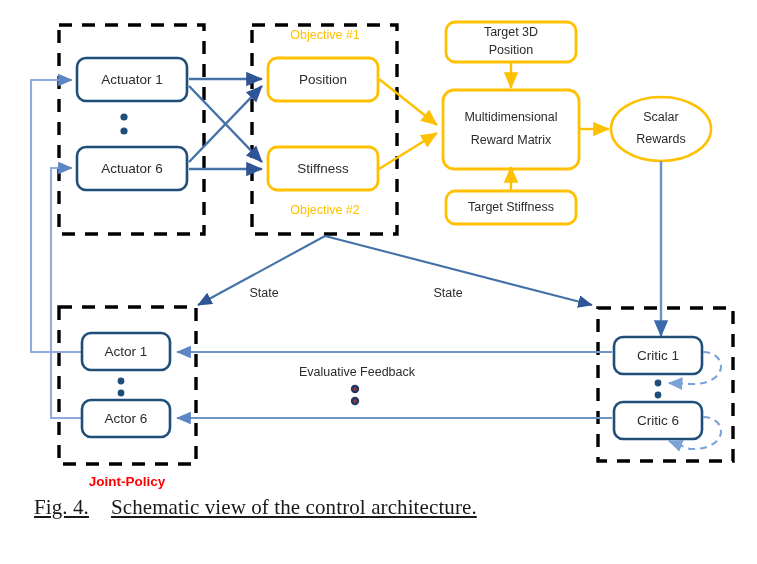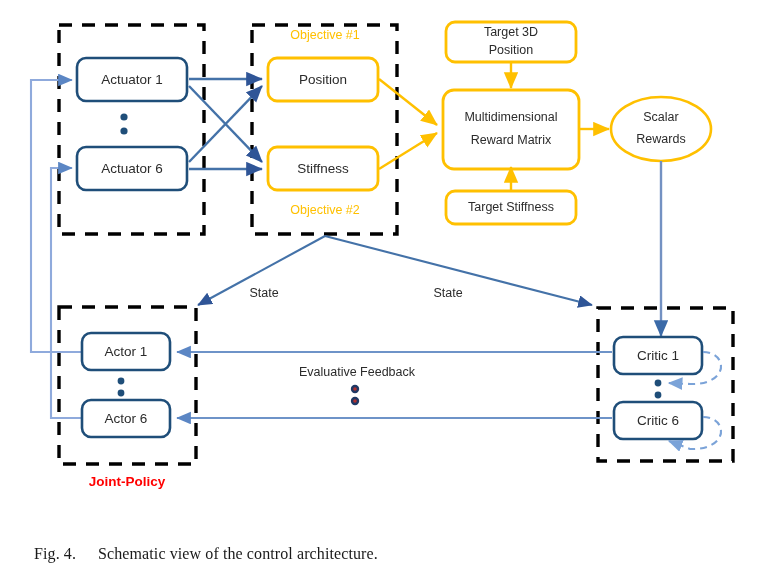--- a/index.html
+++ b/index.html
@@ -53,26 +53,27 @@
   .edge-label {
     font-family: "Liberation Sans", sans-serif;
     font-size: 12.5px;
     fill: #2b2b2b;
     text-anchor: middle;
     dominant-baseline: middle;
   }
   .caption {
     position: absolute;
     left: 34px;
-    top: 545px;
+    top: 495px;
     width: 700px;
     font-family: "Liberation Serif", serif;
-    font-size: 16px;
+    font-size: 21px;
     color: #1a1a1a;
     letter-spacing: 0.1px;
+    text-decoration: underline;
   }
   .caption .cap-num {
     margin-right: 22px;
   }
 </style>
 </head>
 <body>
 
 <div id="figure-root">
 

